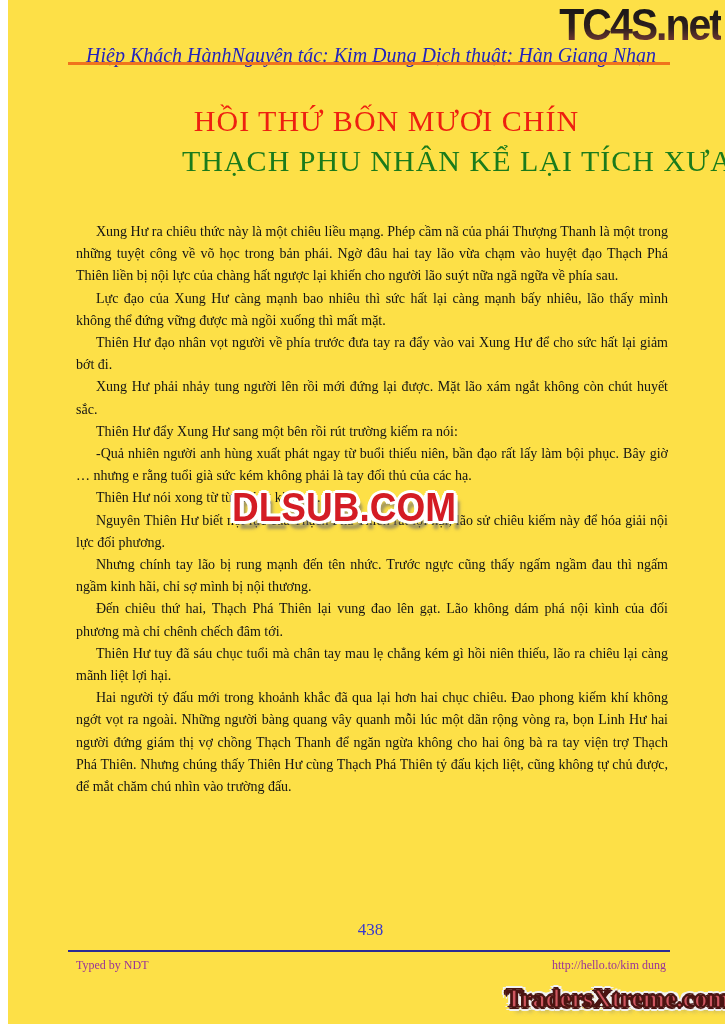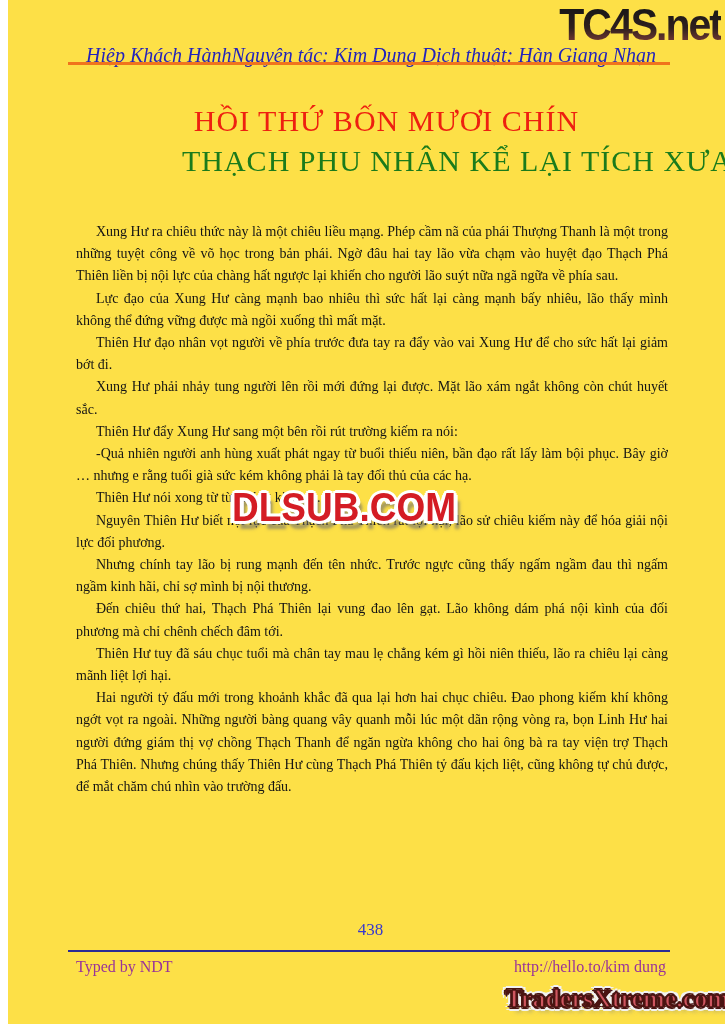--- a/index.html
+++ b/index.html
@@ -73,21 +73,21 @@
   }
 
   
   .page-number{
     position:absolute;top:920px;left:0;width:725px;
     text-align:center;font-size:17px;color:#3838CF;
   }
   .footer{
     position:absolute;top:958px;left:68px;width:590px;
     display:flex;justify-content:space-between;
-    font-size:16px;color:#993399;
+    font-size:12px;color:#993399;
   }
   .footer a{color:#993399;text-decoration:none;cursor:pointer;}
 
   .traders{
     position:absolute;right:4px;top:984px;
     font-family:Liberation Serif, serif;
     font-weight:700;font-size:26px;letter-spacing:0px;
     color:#CF5660;
     -webkit-text-stroke:1.5px #4a1412;
     text-shadow:

